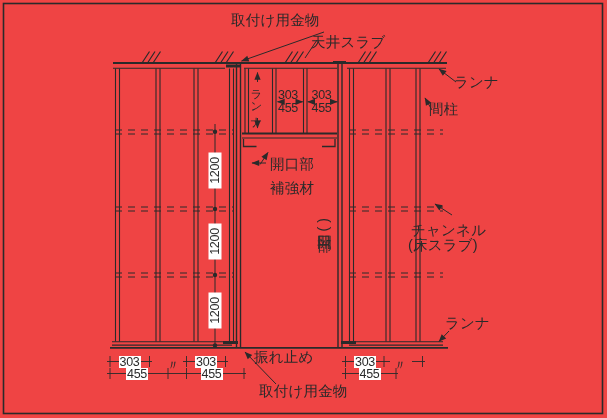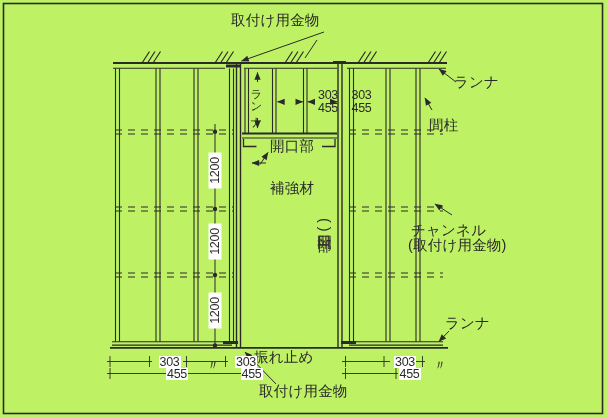--- a/index.html
+++ b/index.html
@@ -1,27 +1,27 @@
 <!DOCTYPE html>
 <html><head>
 <meta charset="utf-8">
 <style>
   html,body{margin:0;padding:0;background:#e8e8e8;}
   #stage{
-    position:relative;width:607px;height:418px;background:#bef264;
+    position:relative;width:607px;height:418px;background:#ef4444;
     font-family:"Liberation Sans",sans-serif;color:#2a2a2a;overflow:hidden;
   }
   #stage svg{position:absolute;left:0;top:0;}
   .lbl{
     position:absolute;font-size:14.5px;line-height:1.05;white-space:nowrap;
     color:#2a2a2a;letter-spacing:0.2px;
   }
   .dim{
     position:absolute;font-size:12.5px;line-height:1;white-space:nowrap;
-    color:#2a2a2a;letter-spacing:-0.3px;background:#ffffff;text-align:center;margin-left:40px;
+    color:#2a2a2a;letter-spacing:-0.3px;background:#ffffff;text-align:center;
   }
   .vtext{
     position:absolute;writing-mode:vertical-rl;font-size:14.5px;line-height:1;
     white-space:nowrap;color:#2a2a2a;letter-spacing:1px;
   }
   .vtext.small{font-size:11.5px;letter-spacing:0.5px;}
   .rot{
     position:absolute;transform:rotate(-90deg);transform-origin:center center;
     font-size:12.5px;line-height:1;text-align:center;background:#ffffff;
     letter-spacing:-0.3px;color:#2a2a2a;
@@ -132,30 +132,31 @@
       <path d="M110,368 V379 M168,368 V379 M186.5,368 V379 M244,368 V379"></path>
       <path d="M342,361.5 H390 M412,361.5 H425"></path>
       <path d="M342,373.5 H398"></path>
       <path d="M345.5,356 V367 M384,356 V367 M422.5,356 V367"></path>
       <path d="M345.5,368 V379 M396,368 V379"></path>
     </g>
   </svg>
 
   <div class="lbl" style="left:231px;top:13px">取付け用金物</div>
 
+  <div class="lbl" style="left:311px;top:35px">天井スラブ</div>
 
   <div class="lbl" style="left:454px;top:75px">ランナ</div>
 
-  <div class="lbl" style="left:429px;top:118px">間柱</div>
+  <div class="lbl" style="left:429px;top:102px">間柱</div>
 
-  <div class="lbl" style="left:270px;top:139px">開口部</div>
+  <div class="lbl" style="left:270px;top:157px">開口部</div>
   <div class="lbl" style="left:270px;top:181px">補強材</div>
 
   <div class="lbl" style="left:411px;top:222.5px">チャンネル</div>
-  <div class="lbl" style="left:408px;top:238px">(取付け用金物)</div>
+  <div class="lbl" style="left:408px;top:238px">(床スラブ)</div>
 
   <div class="lbl" style="left:445px;top:316px">ランナ</div>
 
   <div class="lbl" style="left:254px;top:350px">振れ止め</div>
 
   <div class="lbl" style="left:259px;top:384px">取付け用金物</div>
 
   <div class="vtext" style="left:317px;top:218px">(開口部)</div>
 
   <div class="vtext small" style="left:250px;top:81px">ランナ</div>

